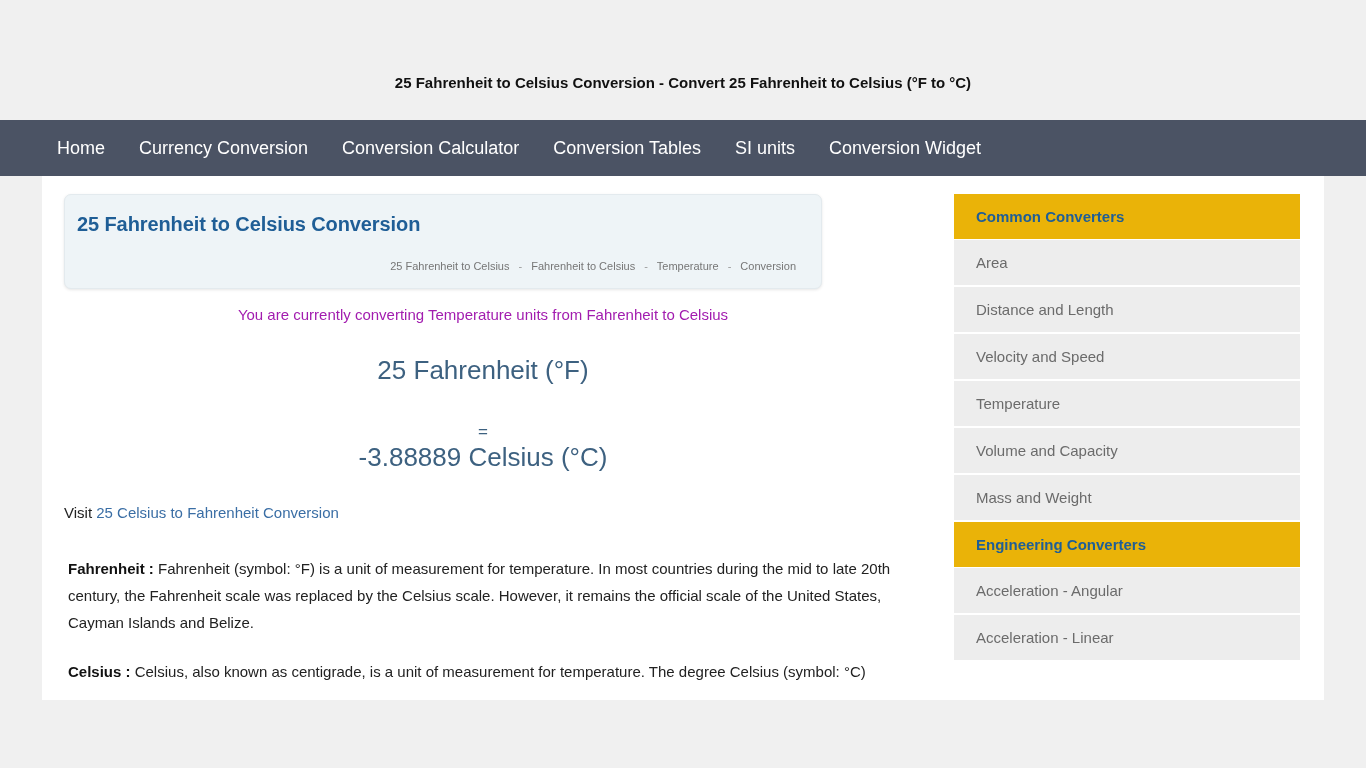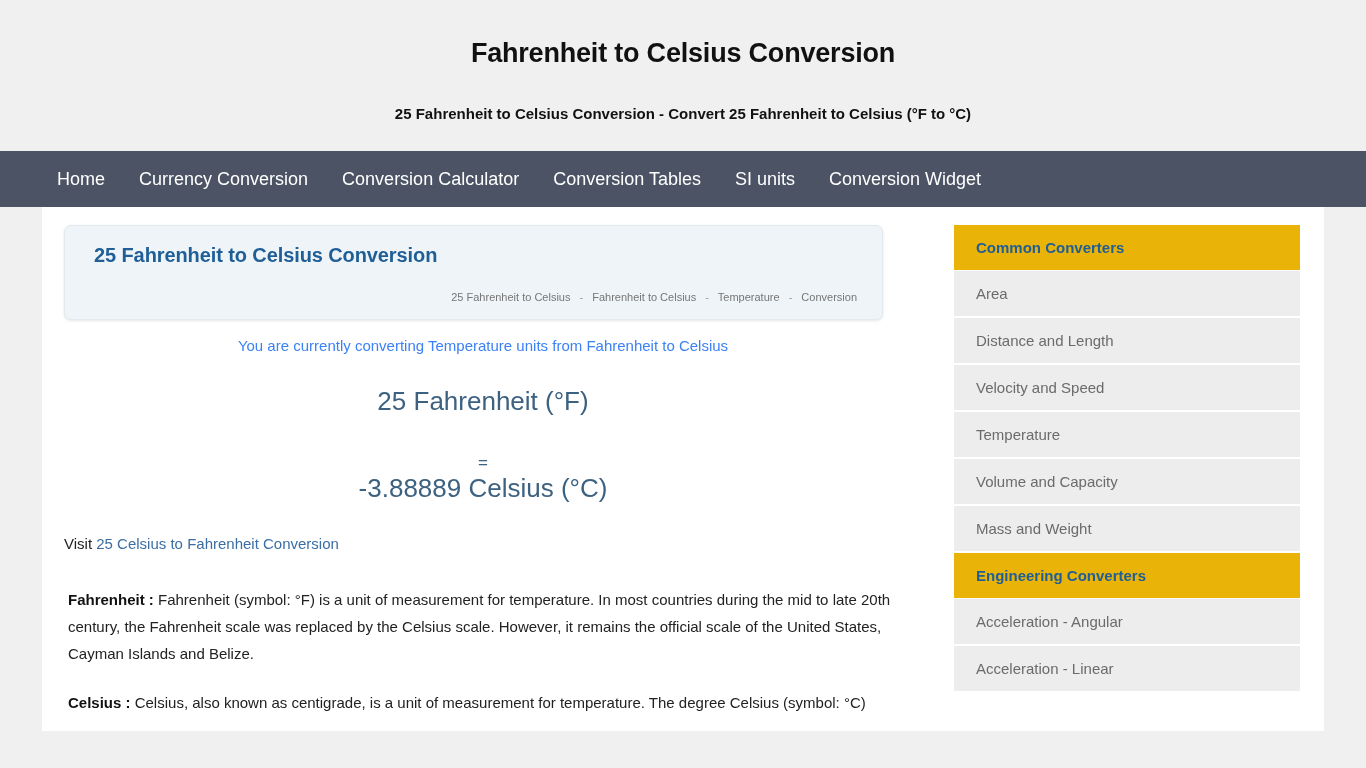--- a/index.html
+++ b/index.html
@@ -68,23 +68,23 @@
   .content-col {
     width: 900px;
     padding: 18px 0 0 22px;
   }
 
   
   .title-card {
     background: #eef4f7;
     border: 1px solid #e3eaee;
     border-radius: 7px;
-    padding: 18px 22px 16px 29px;
+    padding: 18px 22px 16px 12px;
     box-shadow: 0 1px 3px rgba(0,0,0,0.10);
-    width: 819px;
+    width: 758px;
   }
   .card-title {
     font-size: 20px;
     font-weight: bold;
     color: #1f5e96;
     letter-spacing: -0.1px;
   }
   .breadcrumb {
     margin-top: 24px;
     text-align: right;
@@ -93,21 +93,21 @@
     padding-right: 3px;
   }
   .breadcrumb .crumb { color: #767676; text-decoration: none; }
   .breadcrumb .sep { padding: 0 6px; color: #9a9a9a; }
 
   
   .conv-intro {
     margin-top: 17px;
     text-align: center;
     font-size: 15px;
-    color: #3b82f6;
+    color: #a21caf;
     padding-right: 40px;
   }
   .conv-from, .conv-to {
     text-align: center;
     font-size: 26px;
     color: #3d6180;
     padding-right: 40px;
   }
   .conv-from { margin-top: 32px; }
   .conv-eq {
@@ -162,21 +162,20 @@
     font-size: 15px;
     text-decoration: none;
     padding: 14px 0 14px 22px;
     border-bottom: 2px solid #ffffff;
   }
 </style>
 </head>
 <body>
 
 <header class="site-header">
-  <h1 class="site-title">Fahrenheit to Celsius Conversion</h1>
   <h2 class="site-subtitle">25 Fahrenheit to Celsius Conversion - Convert 25 Fahrenheit to Celsius (°F to °C)</h2>
 </header>
 
 <nav class="main-nav">
   <a class="nav-link" href="#">Home</a>
   <a class="nav-link" href="#">Currency Conversion</a>
   <a class="nav-link" href="#">Conversion Calculator</a>
   <a class="nav-link" href="#">Conversion Tables</a>
   <a class="nav-link" href="#">SI units</a>
   <a class="nav-link" href="#">Conversion Widget</a>

